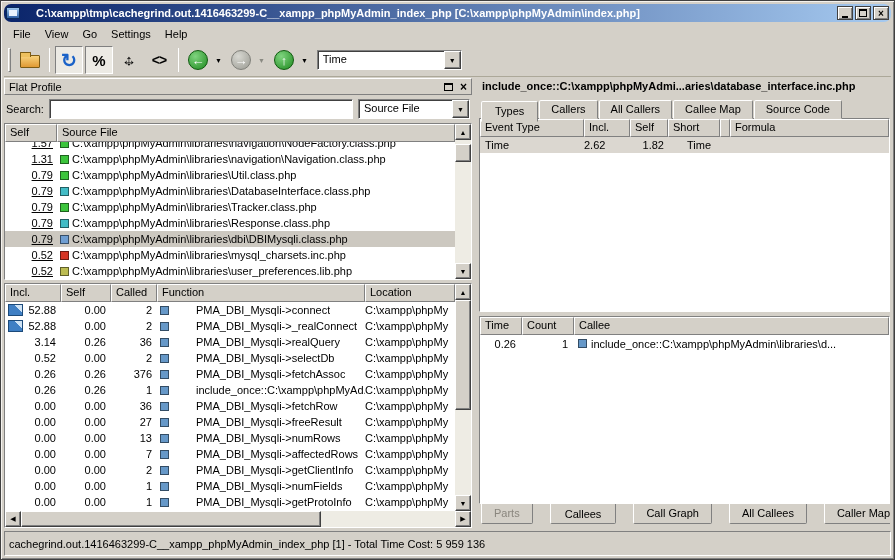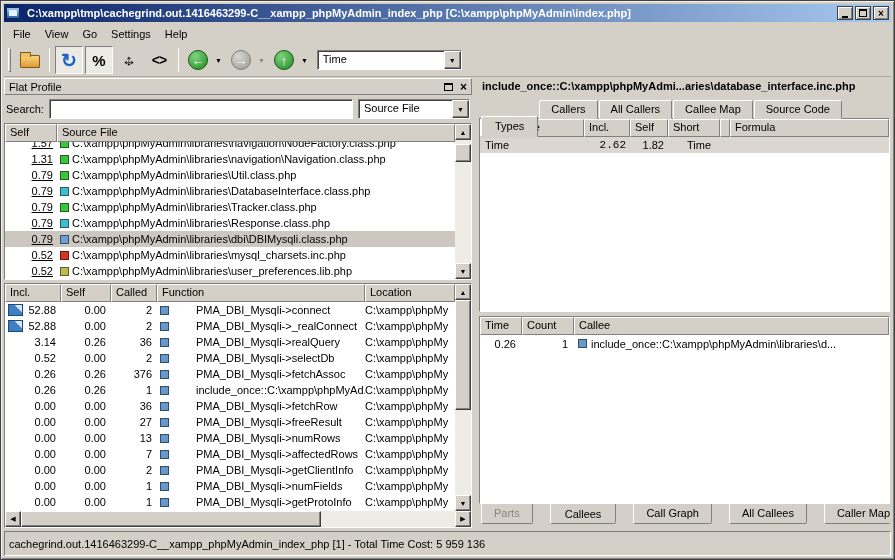--- a/index.html
+++ b/index.html
@@ -5,21 +5,21 @@
   * { margin:0; padding:0; box-sizing:border-box; }
   html,body { background:#808080; }
   body { font-family:"Liberation Sans", sans-serif; font-size:11px; color:#000; }
 
   .window { width:895px; height:560px; background:#d4d0c8; padding:3px;
     border:1px solid #404040; box-shadow: inset 1px 1px 0 #f4f2ee, inset -1px -1px 0 #808080;
     display:flex; flex-direction:column; }
 
   
   .titlebar { flex:0 0 18px; background:linear-gradient(to right,#0a246a,#a6caf0);
-    display:flex; align-items:center; padding:0 2px; gap:7px; }
+    display:flex; align-items:center; padding:0 2px; gap:16px;border-radius:7px; }
   .app-icon { width:14px; height:12px; background:linear-gradient(#9cc6ee,#2e5fa3);
     border:1px solid #0a2a5a; flex:0 0 14px; position:relative; }
   .app-icon::after { content:""; position:absolute; left:2px; top:2px; right:2px; bottom:2px; background:#e8f2fc; }
   .title-text { color:#fff; font-weight:bold; flex:1; white-space:nowrap; overflow:hidden; }
   .winbtn { width:16px; height:14px; background:#d4d0c8; border:1px solid #404040;
     box-shadow: inset 1px 1px 0 #fff, inset -1px -1px 0 #808080;
     display:flex; align-items:center; justify-content:center; font:bold 10px "Liberation Sans",sans-serif; padding:0; }
   .winbtns { display:flex; gap:2px; }
   .g-min { width:6px; border-bottom:2px solid #000; height:9px; display:inline-block; }
   .g-max { width:8px; height:8px; border:1px solid #000; border-top-width:2px; display:inline-block; }
@@ -122,27 +122,27 @@
   .cell-func { flex:0 0 208px; display:flex; align-items:center; overflow:hidden;gap:24px; }
   .cell-loc { flex:1; overflow:hidden; white-space:nowrap; }
   .h-incl { flex:0 0 56px; } .h-fself { flex:0 0 50px; } .h-called { flex:0 0 46px; }
   .h-func { flex:0 0 208px; } .h-loc { flex:1; }
 
   
   .rp-header { flex:0 0 18px; font-weight:bold; padding:2px 3px 0; white-space:nowrap; overflow:hidden; }
   .rp-tabs { flex:0 0 22px; display:flex; align-items:flex-end; padding-left:2px; position:relative; z-index:2; }
   .tab { padding:2px 11px 3px; background:#d4d0c8; border:1px solid; border-color:#fff #808080 transparent #fff;
     border-radius:2px 2px 0 0; margin-right:1px; position:relative; top:1px; color:#000; }
-  .tab.active { padding:3px 13px 4px; top:19px; z-index:3; box-shadow:0 1px 0 #d4d0c8; }
+  .tab.active { padding:3px 13px 4px; top:4px; z-index:3; box-shadow:0 1px 0 #d4d0c8; }
   .types-frame { flex:0 0 194px; }
   .trow { height:16px; display:flex; align-items:center; background:#dbd7d0; white-space:nowrap; }
   .h-event { flex:0 0 104px; } .h-tincl { flex:0 0 46px; } .h-tself { flex:0 0 38px; }
   .h-short { flex:0 0 52px; } .h-spc { flex:0 0 10px; padding:0; } .h-formula { flex:1; }
   .cell-event { flex:0 0 104px; padding-left:5px; }
-  .cell-tincl { flex:0 0 46px; text-align:right; padding-right:4px;font-family:Liberation Mono, monospace; }
+  .cell-tincl { flex:0 0 46px; text-align:left; padding-right:4px; }
   .cell-tself { flex:0 0 38px; text-align:right; padding-right:4px; }
   .cell-short { flex:0 0 62px; text-align:center; }
   .cell-formula { flex:1; }
   .callees-frame { flex:1; margin-top:4px; min-height:0; }
   .h-time { flex:0 0 42px; } .h-count { flex:0 0 52px; } .h-callee { flex:1; }
   .crow { height:17px; display:flex; align-items:center; white-space:nowrap; }
   .cell-time { flex:0 0 42px; text-align:right; padding-right:6px; }
   .cell-count { flex:0 0 52px; text-align:right; padding-right:6px; }
   .cell-callee { flex:1; display:flex; align-items:center; overflow:hidden; }
   .cell-callee .sq { margin:0 4px 0 4px; }

